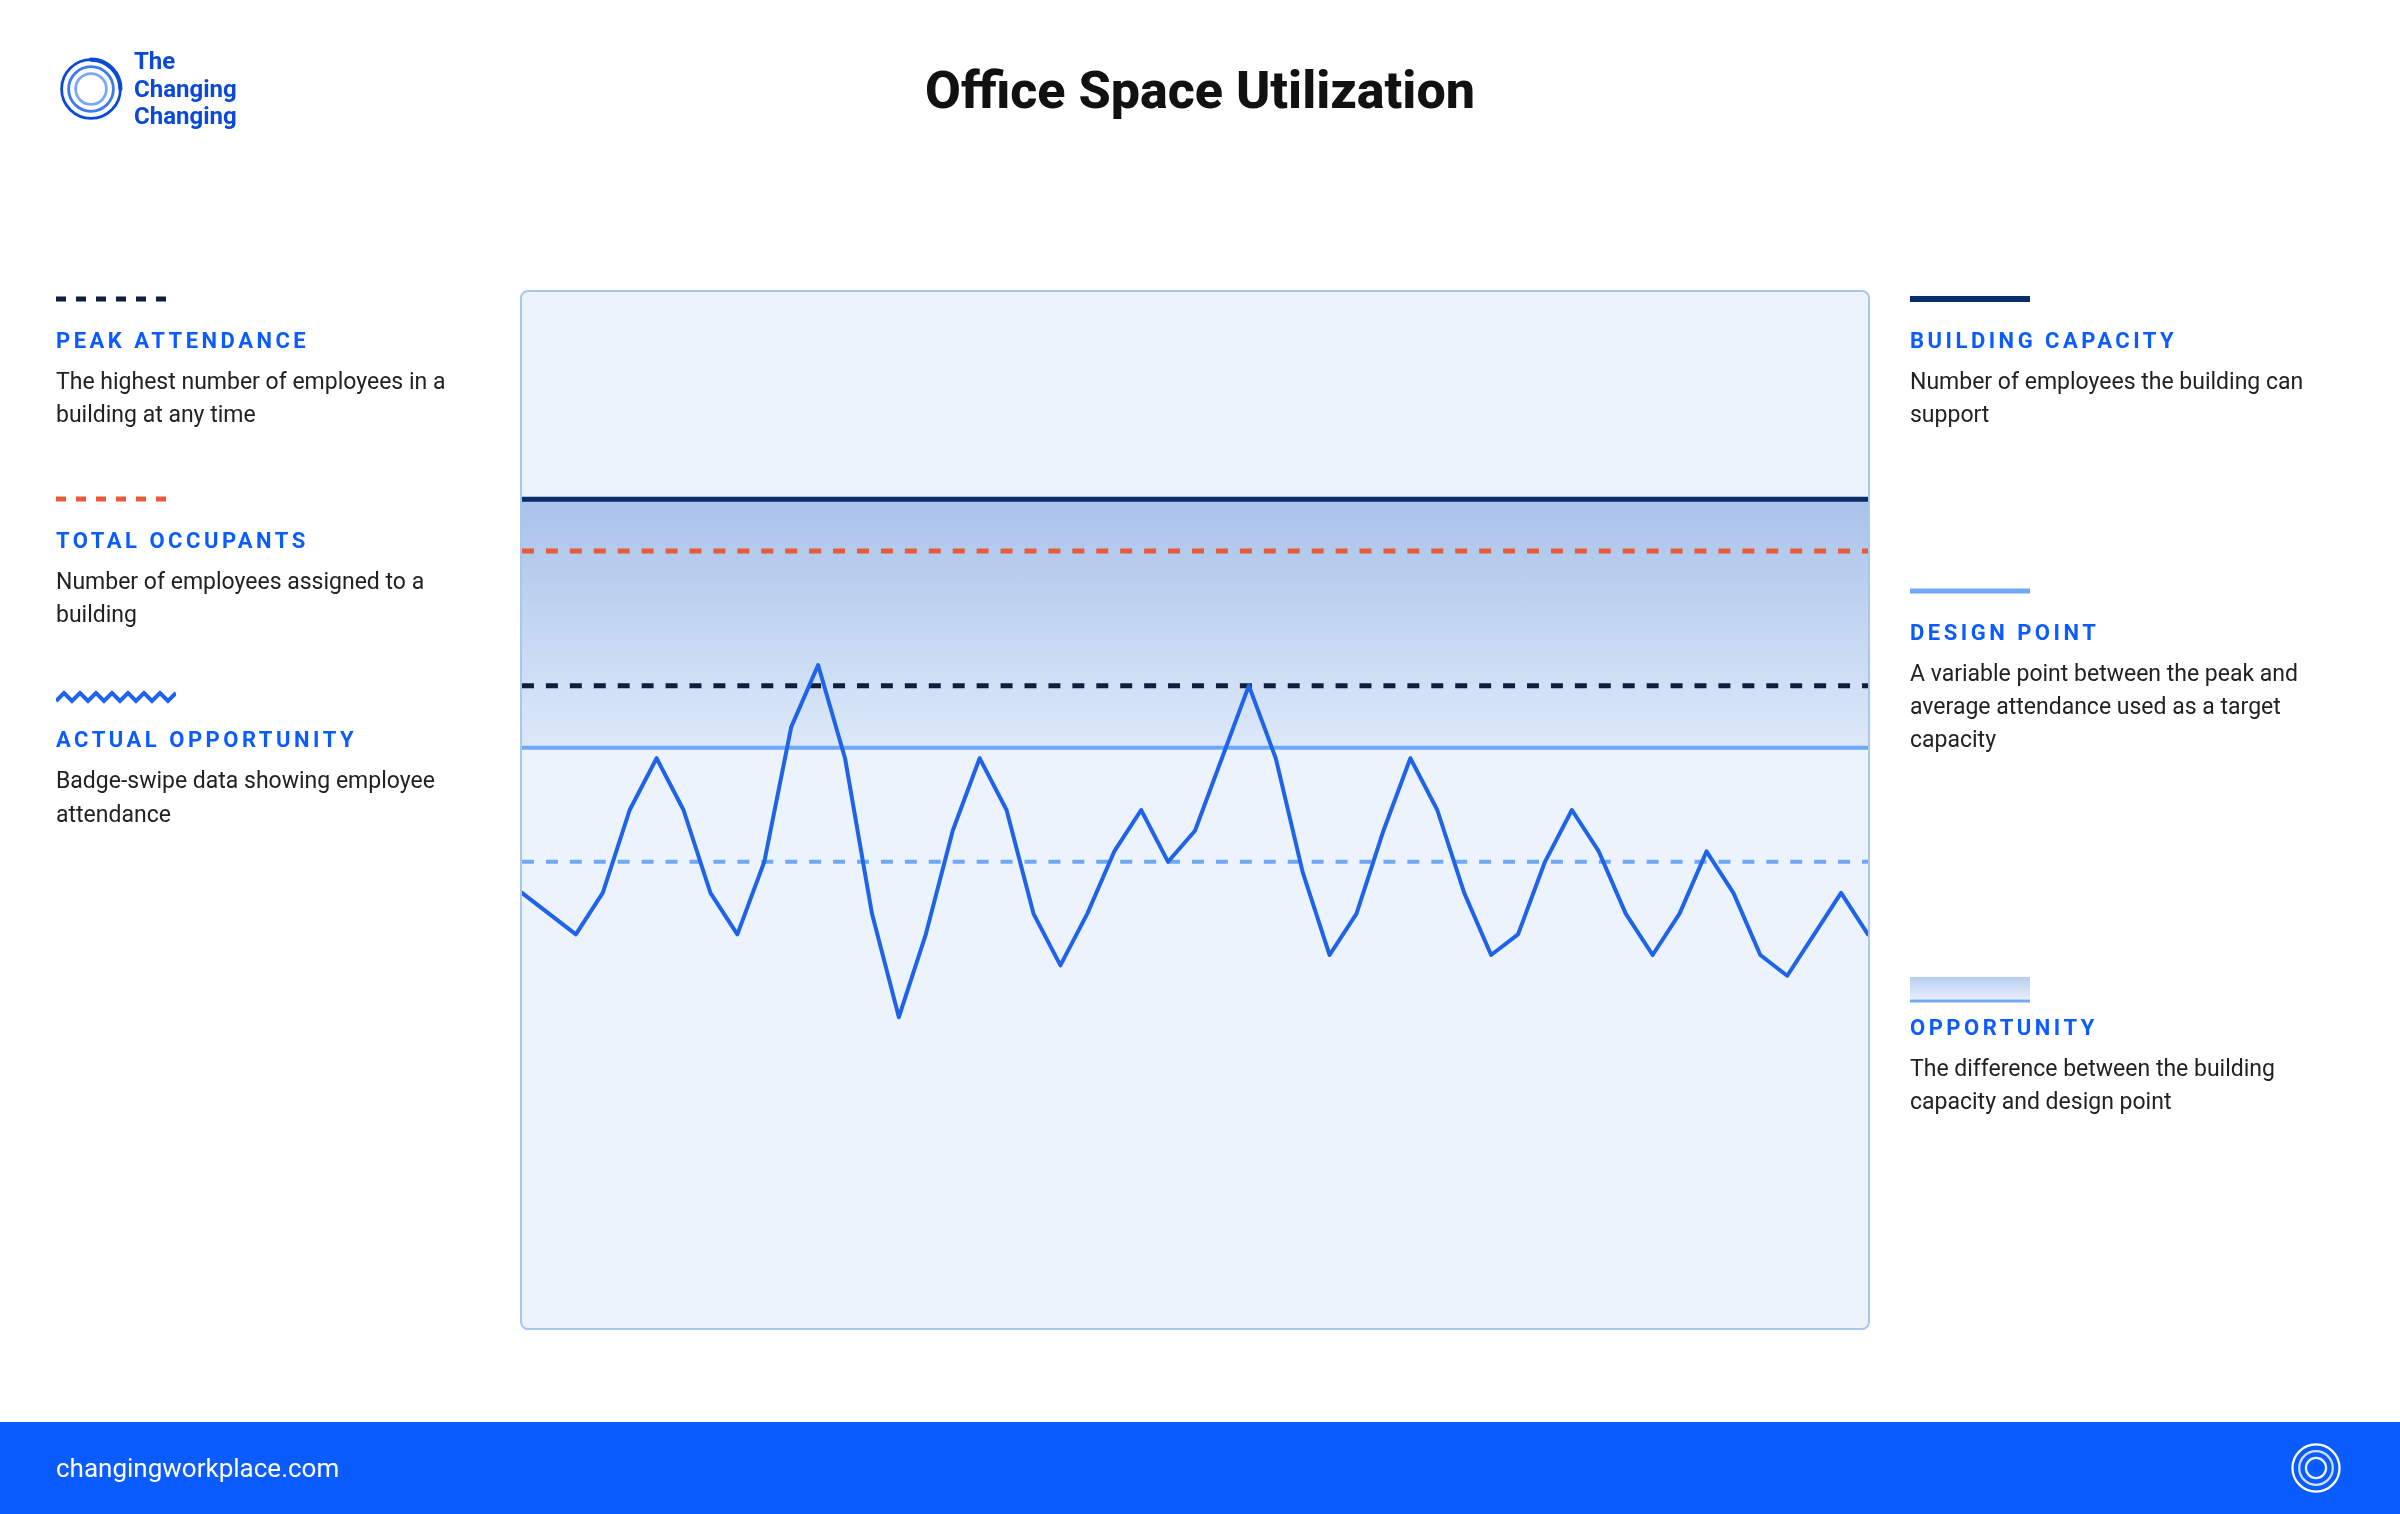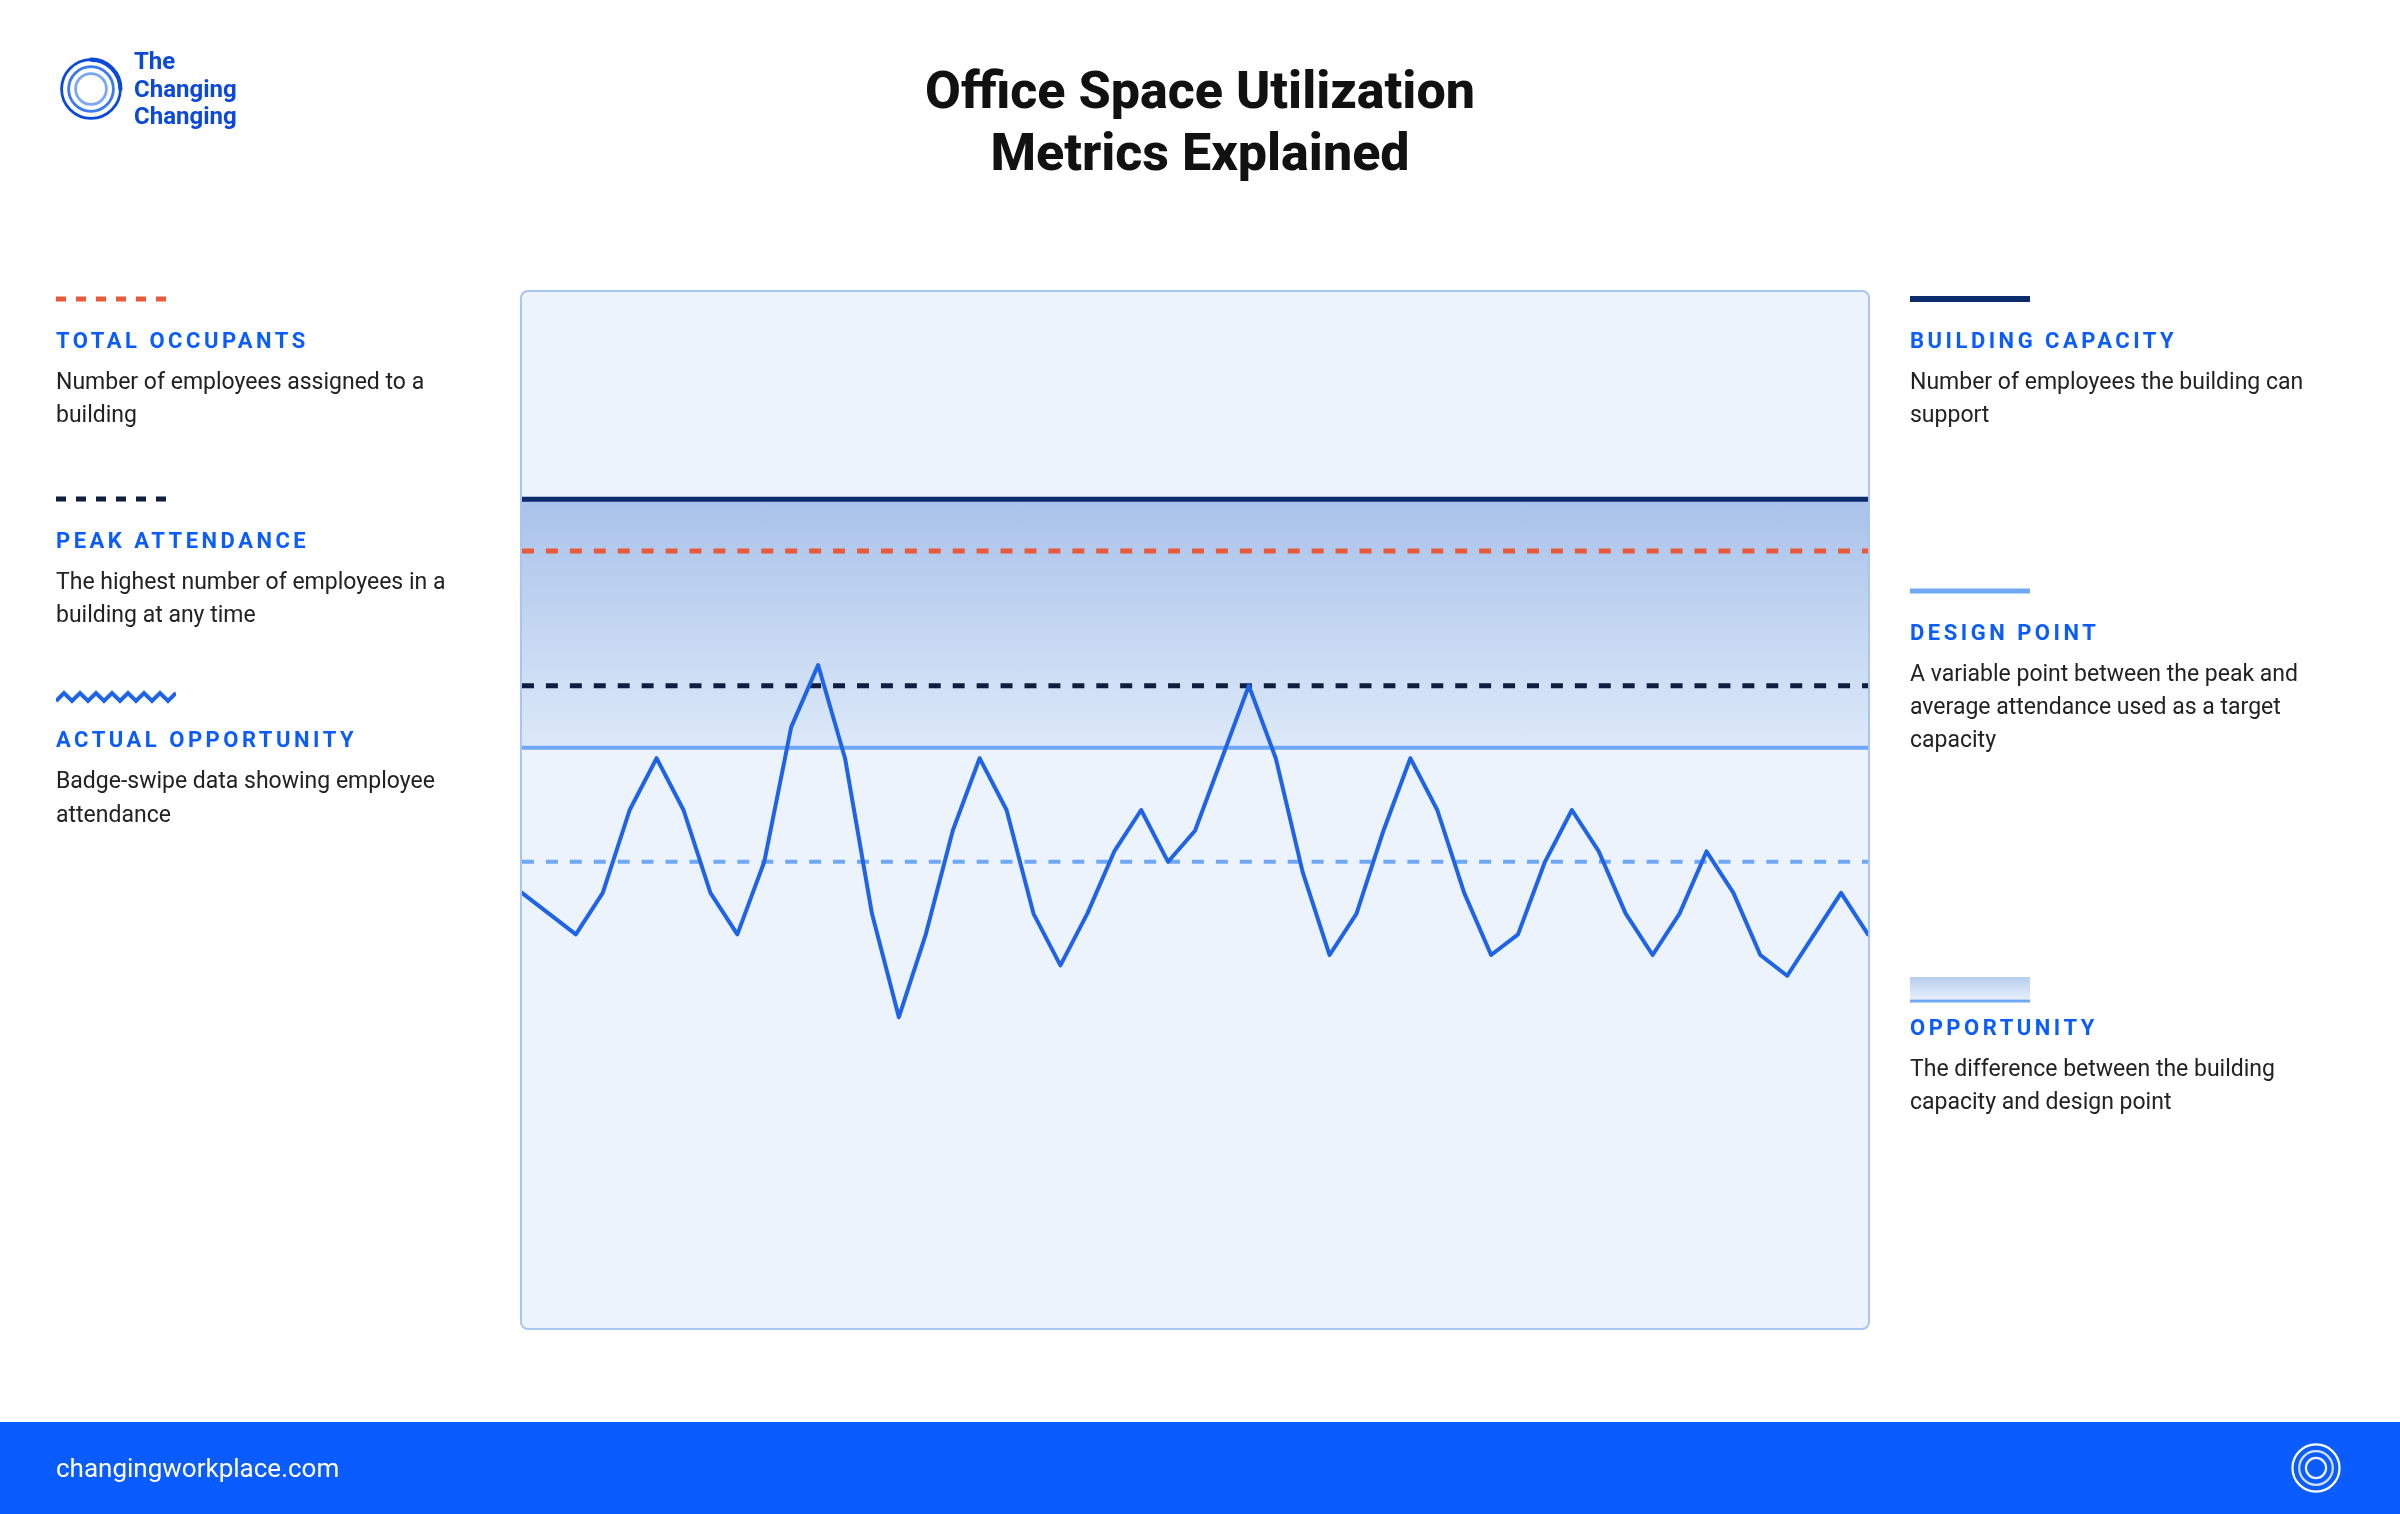--- a/index.html
+++ b/index.html
@@ -117,21 +117,20 @@
   </svg>
   <div class="logo-text">
     <div>The</div>
     <div>Changing</div>
     <div>Changing</div>
   </div>
 </div>
 
 <div class="headline">
   <div>Office Space Utilization</div>
-  <div>Metrics Explained</div>
 </div>
 
 <div class="chart-area">
   <svg class="chart-svg" id="chart-svg" viewBox="0 0 1350 1040" preserveAspectRatio="none">
       <defs>
         <linearGradient id="opp" x1="0" y1="0" x2="0" y2="1">
     <stop offset="0" stop-color="#a9c2ea"></stop>
           <stop offset="1" stop-color="#dde9f9"></stop>
         </linearGradient>
       </defs>
@@ -141,31 +140,31 @@
       <line x1="0" y1="395.20000000000005" x2="1350" y2="395.20000000000005" stroke="#0f1e3d" stroke-width="5" stroke-dasharray="12 12"></line>
       <line x1="0" y1="457.5999999999999" x2="1350" y2="457.5999999999999" stroke="#6fa8f5" stroke-width="4"></line>
       <line x1="0" y1="572" x2="1350" y2="572" stroke="#6fa8f5" stroke-width="4" stroke-dasharray="12 12"></line>
       <path d="M0.0 603.2 L27.0 624.0 L54.0 644.8 L81.0 603.2 L108.0 520.0 L135.0 468.0 L162.0 520.0 L189.0 603.2 L216.0 644.8 L243.0 572.0 L270.0 436.8 L297.0 374.4 L324.0 468.0 L351.0 624.0 L378.0 728.0 L405.0 644.8 L432.0 540.8 L459.0 468.0 L486.0 520.0 L513.0 624.0 L540.0 676.0 L567.0 624.0 L594.0 561.6 L621.0 520.0 L648.0 572.0 L675.0 540.8 L702.0 468.0 L729.0 395.2 L756.0 468.0 L783.0 582.4 L810.0 665.6 L837.0 624.0 L864.0 540.8 L891.0 468.0 L918.0 520.0 L945.0 603.2 L972.0 665.6 L999.0 644.8 L1026.0 572.0 L1053.0 520.0 L1080.0 561.6 L1107.0 624.0 L1134.0 665.6 L1161.0 624.0 L1188.0 561.6 L1215.0 603.2 L1242.0 665.6 L1269.0 686.4 L1296.0 644.8 L1323.0 603.2 L1350.0 644.8 " fill="none" stroke="#1f63e8" stroke-width="4" stroke-linejoin="round" stroke-linecap="round"></path>
     </svg>
 </div>
 
 <div class="legend-col legend-left" id="legend-left">
     <div class="legend-item">
       <div class="legend-swatch"><svg width="120" height="18">
+          <line x1="0" y1="9" x2="120" y2="9" stroke="#0f1e3d" stroke-width="5" stroke-dasharray="10 10"></line>
+        </svg></div>
+      <div class="legend-label">PEAK ATTENDANCE</div>
+      <div class="legend-desc">The highest number of employees in a building at any time</div>
+    </div>
+    <div class="legend-item">
+      <div class="legend-swatch"><svg width="120" height="18">
           <line x1="0" y1="9" x2="120" y2="9" stroke="#e85a3a" stroke-width="5" stroke-dasharray="10 10"></line>
         </svg></div>
       <div class="legend-label">TOTAL OCCUPANTS</div>
       <div class="legend-desc">Number of employees assigned to a building</div>
-    </div>
-    <div class="legend-item">
-      <div class="legend-swatch"><svg width="120" height="18">
-          <line x1="0" y1="9" x2="120" y2="9" stroke="#0f1e3d" stroke-width="5" stroke-dasharray="10 10"></line>
-        </svg></div>
-      <div class="legend-label">PEAK ATTENDANCE</div>
-      <div class="legend-desc">The highest number of employees in a building at any time</div>
     </div>
     <div class="legend-item">
       <div class="legend-swatch"><svg width="120" height="18">
           <path d="M0 12 L8 4 L16 12 L24 4 L32 12 L40 4 L48 12 L56 4 L64 12 L72 4 L80 12 L88 4 L96 12 L104 4 L112 12 L120 4" fill="none" stroke="#1f63e8" stroke-width="4"></path>
         </svg></div>
       <div class="legend-label">ACTUAL OPPORTUNITY</div>
       <div class="legend-desc">Badge-swipe data showing employee attendance</div>
     </div>
   </div>
 

